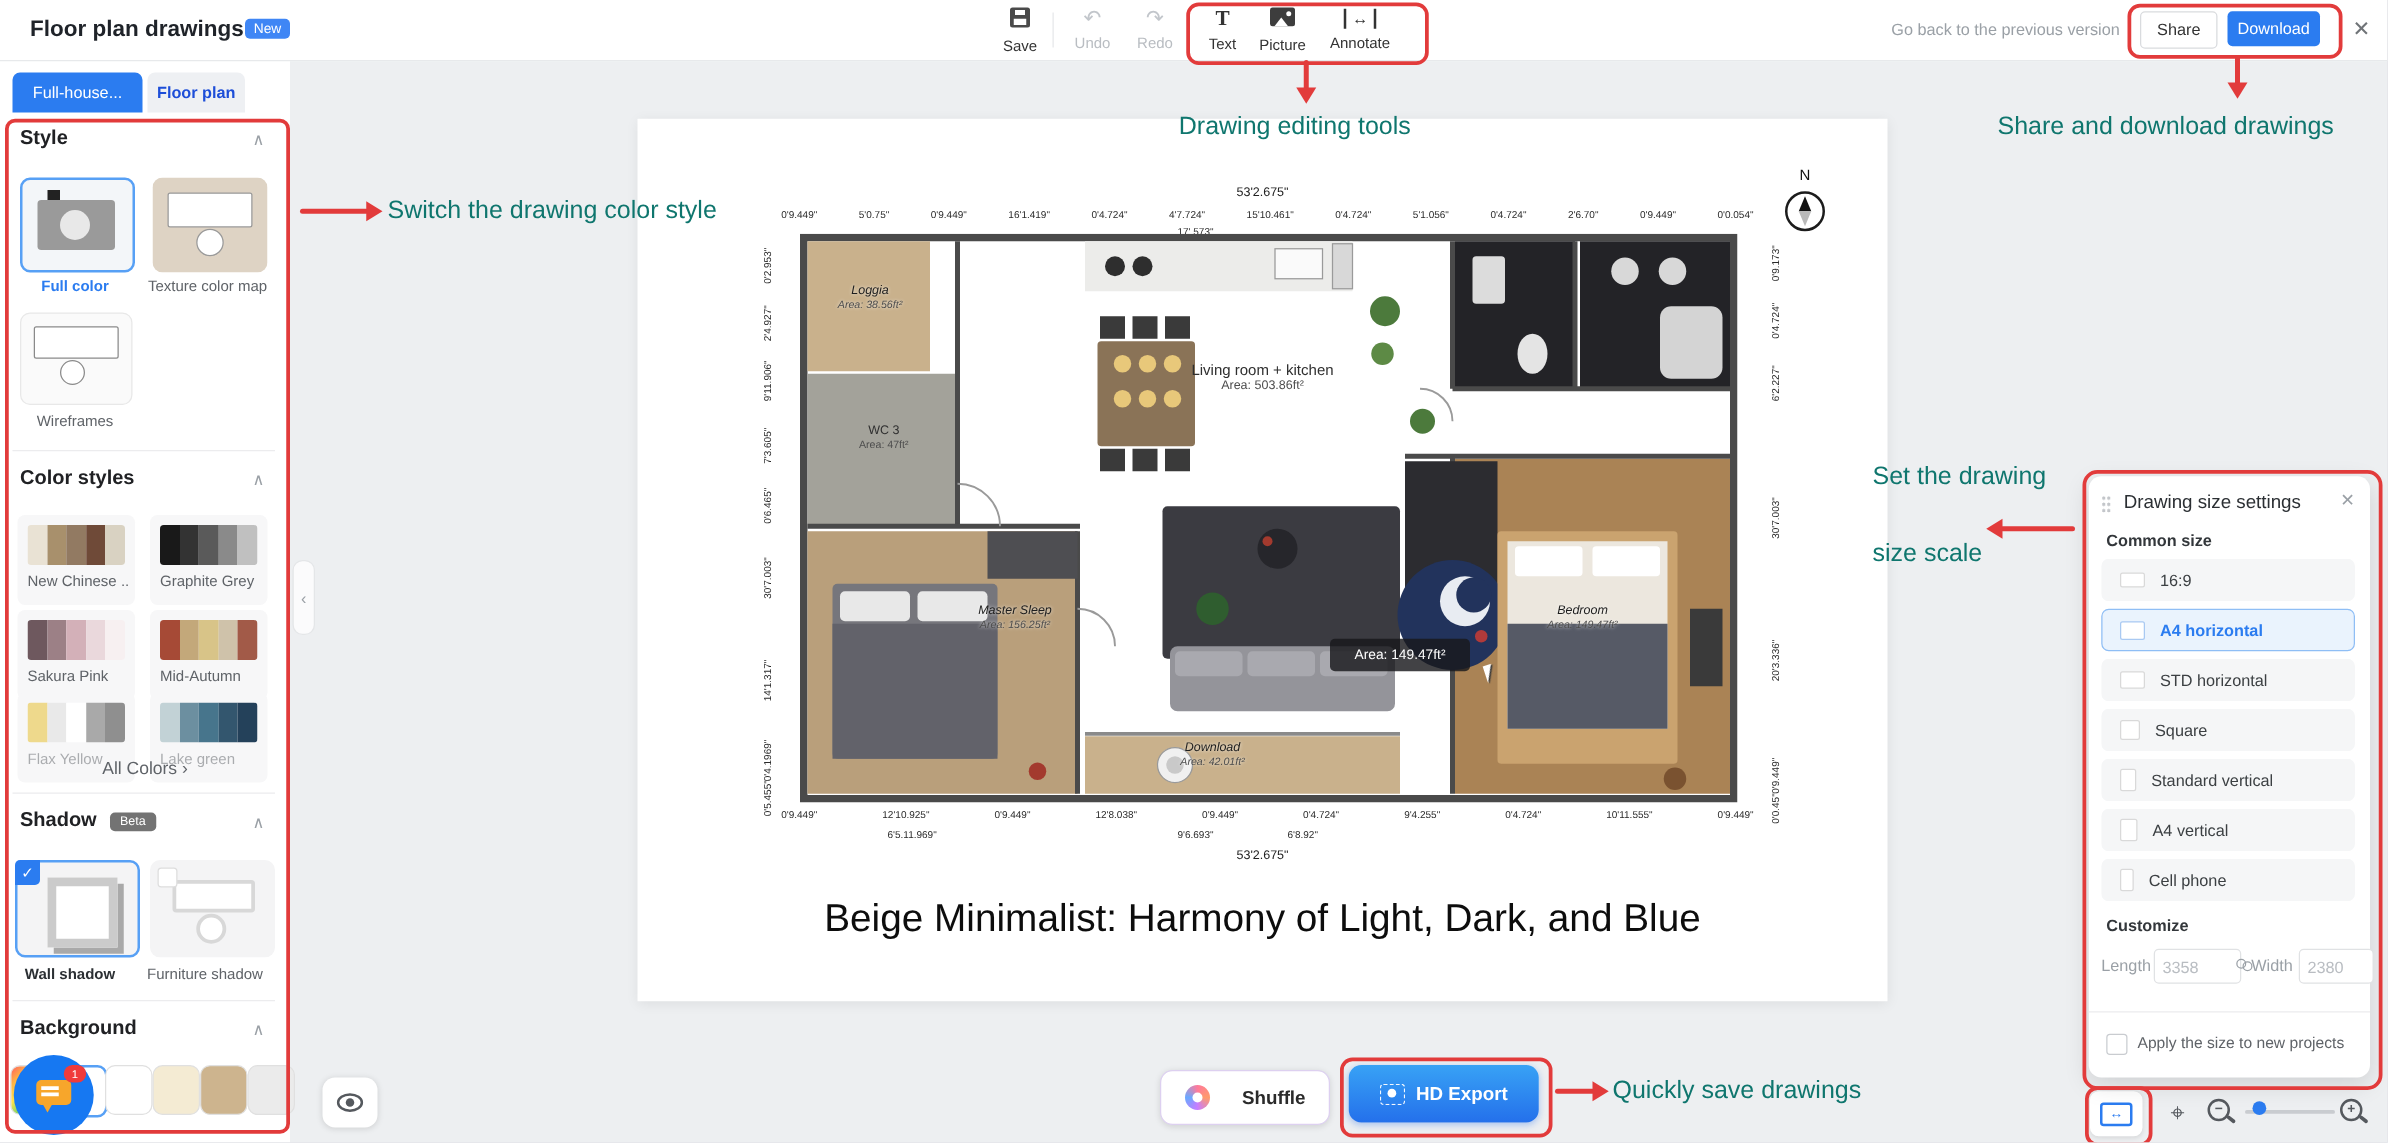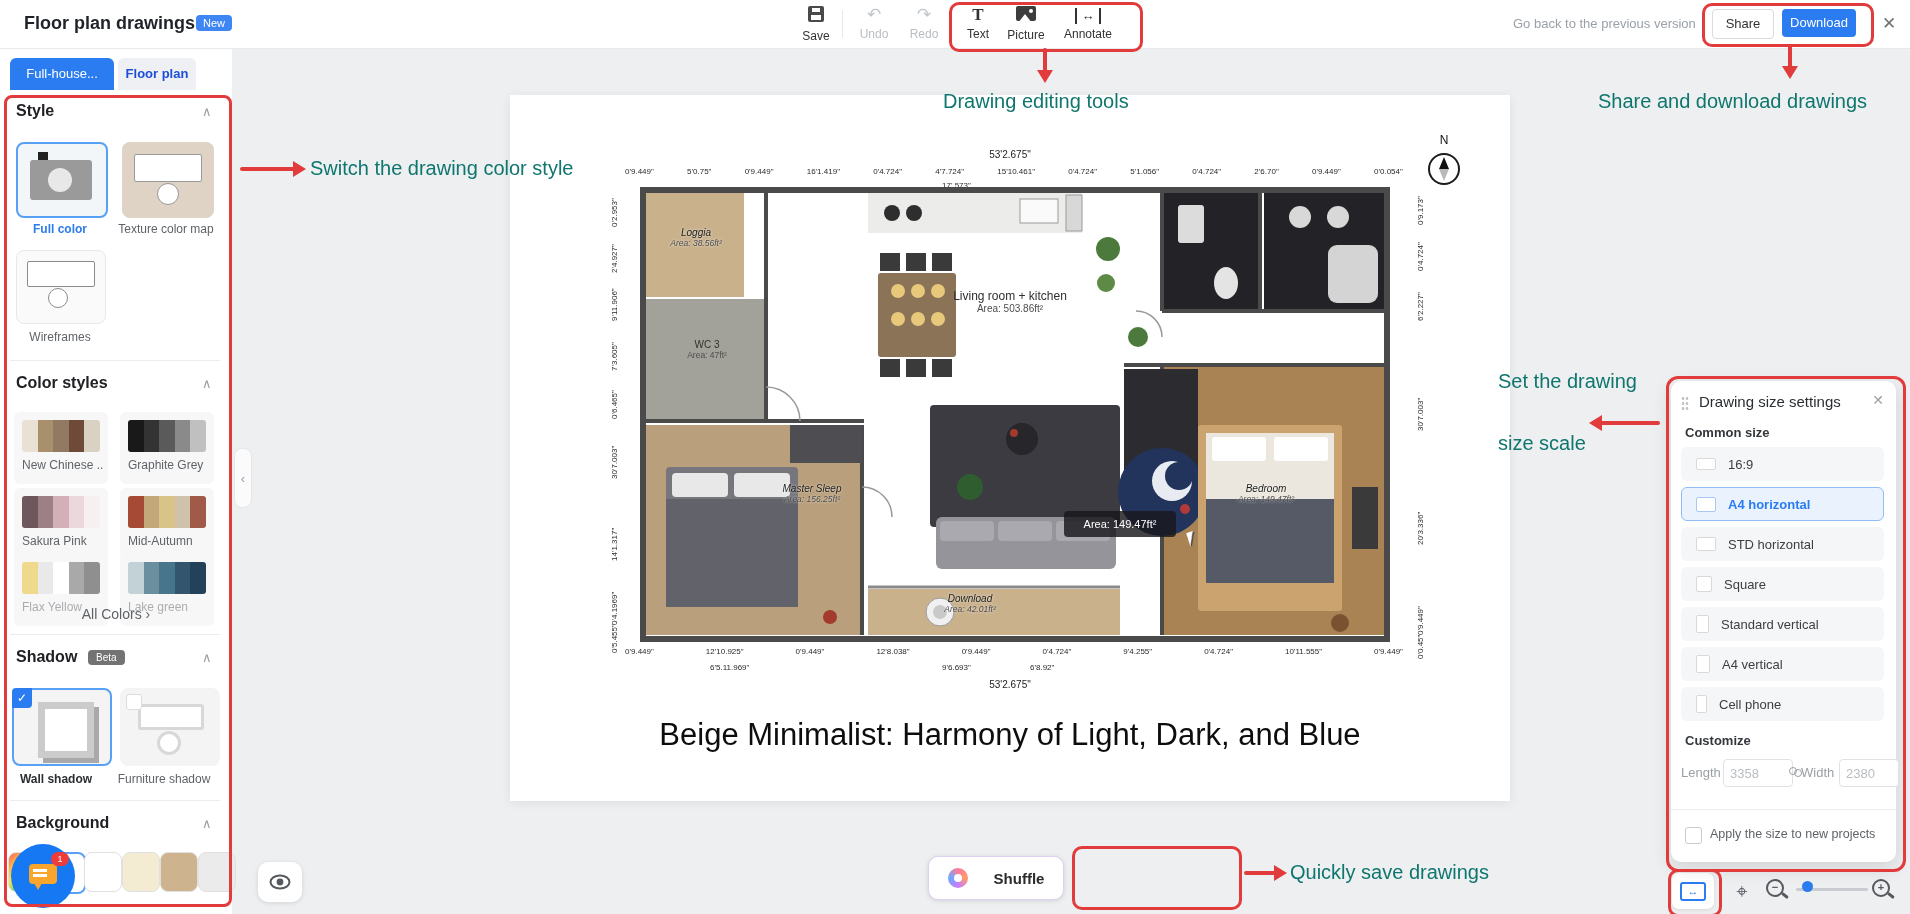--- a/index.html
+++ b/index.html
@@ -493,20 +493,24 @@
     <svg width="22" height="16" viewBox="0 0 22 16">
       <ellipse cx="11" cy="8" rx="9.5" ry="6.5" fill="none" stroke="#55595e" stroke-width="2"></ellipse>
       <circle cx="11" cy="8" r="3.4" fill="#55595e"></circle>
     </svg>
   </div>
 
   <div id="shuffle-btn" class="float-btn">
     <span class="donut"></span>
     <span class="txt">Shuffle</span>
   </div>
+  <div id="hd-btn">
+    <span class="cam"></span>
+    <span class="txt">HD Export</span>
+  </div>
 
   <div id="size-panel">
     <div id="sp-handle"></div>
     <div id="sp-title">Drawing size settings</div>
     <div id="sp-close">✕</div>
     <div id="sp-common">Common size</div>
     <div id="size-options">
         <div class="size-opt" style="top: 66px;">
           <span class="opt-icon s0"></span>
           <span>16:9</span>

